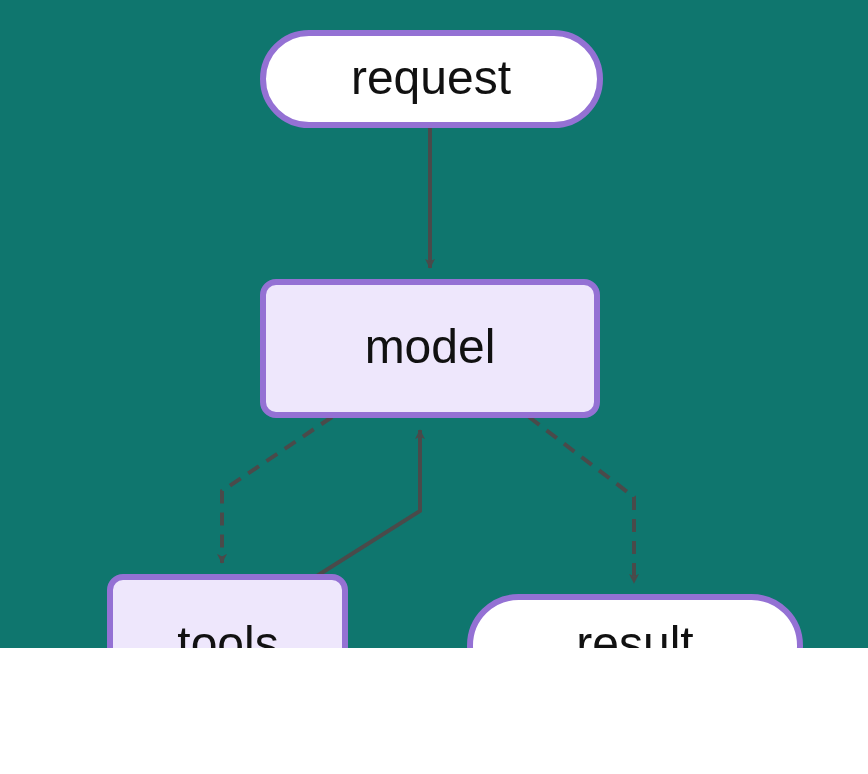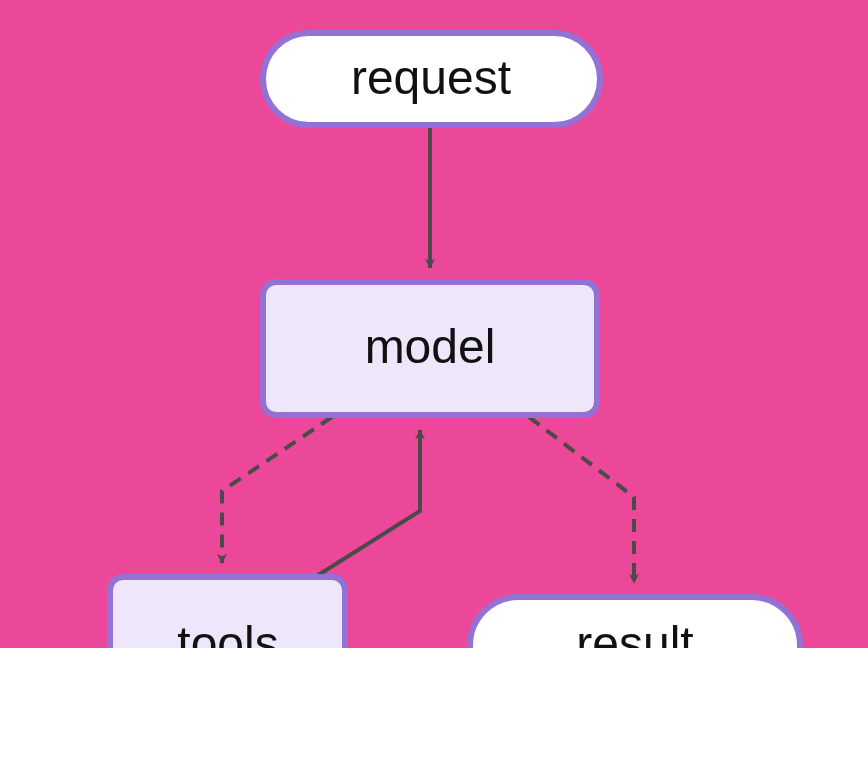--- a/index.html
+++ b/index.html
@@ -7,21 +7,21 @@
     padding: 0;
     background: #ffffff;
   }
   body {
     font-family: "Liberation Sans", sans-serif;
   }
   #diagram-canvas {
     position: relative;
     width: 868px;
     height: 648px;
-    background: #ec4899;
+    background: #0f766e;
     overflow: hidden;
   }
   #diagram-svg {
     position: absolute;
     top: 0;
     left: 0;
     width: 868px;
     height: 774px;
     display: block;
   }

